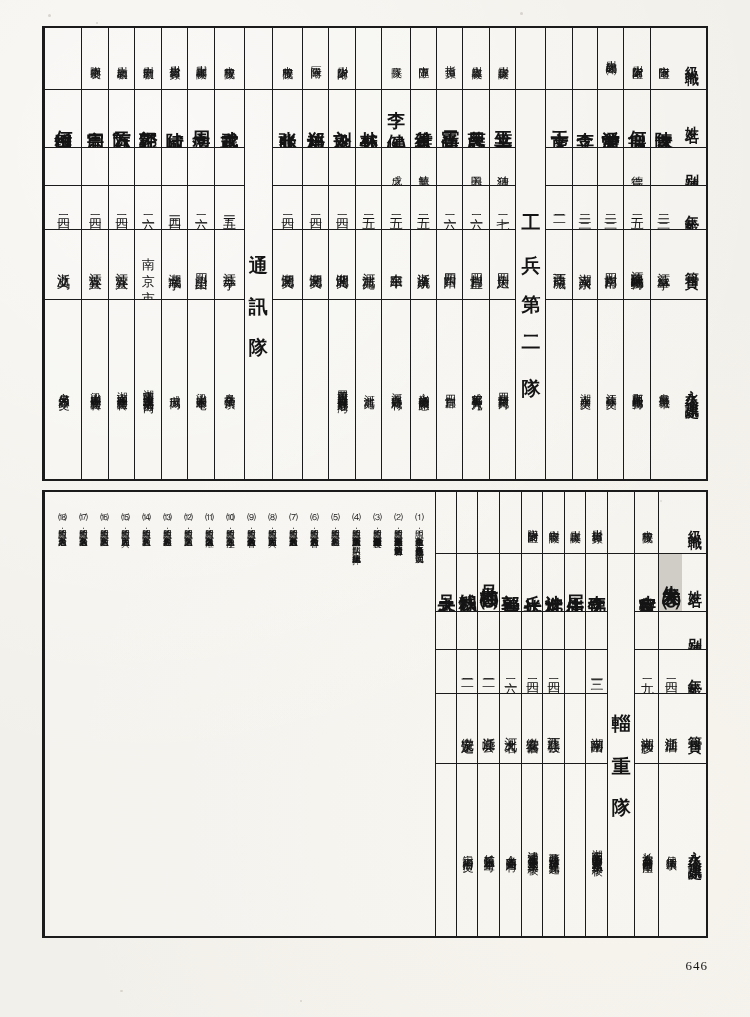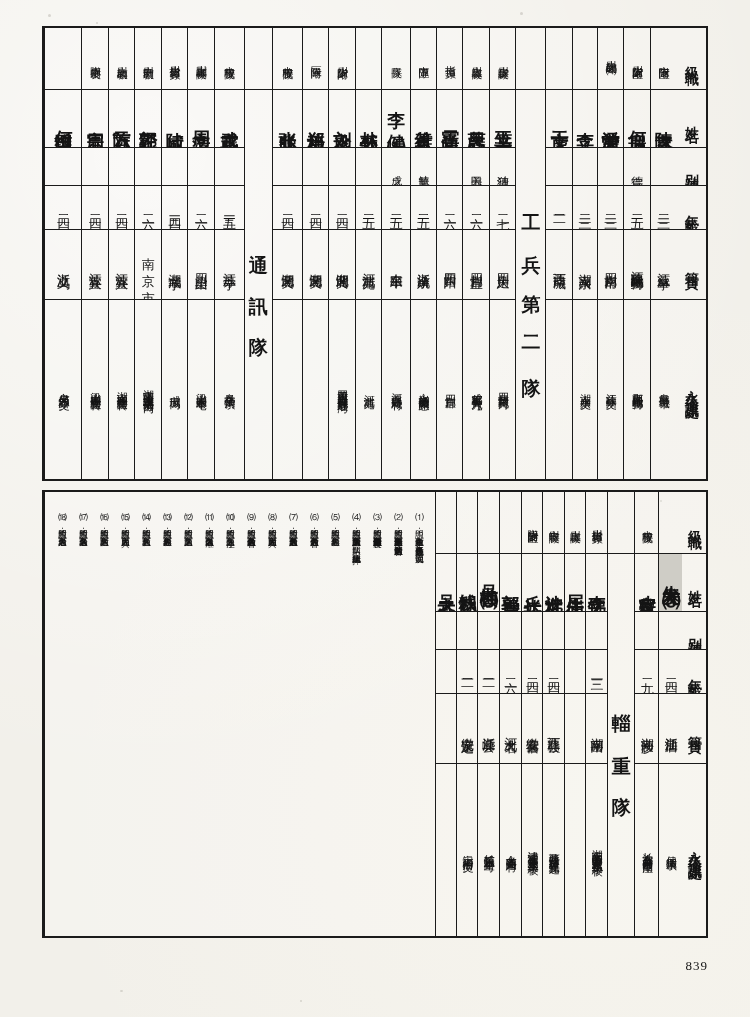--- a/index.html
+++ b/index.html
@@ -449,14 +449,14 @@
           <div class="notecol" style="width:21px;">⒂　照片説明：原名为人民兵团。</div>
           <div class="notecol" style="width:21px;">⒃　照片説明：原名为队附一栏。</div>
           <div class="notecol" style="width:21px;">⒄　照片説明：原名为各队名录。</div>
           <div class="notecol" style="width:21px;">⒅　照片説明：原名为姓名录。</div>
         </div>
       </div>
 
     </div>
   </div>
 
-  <div class="pagenum">839</div>
+  <div class="pagenum">646</div>
 </div>
 
 </body></html>

